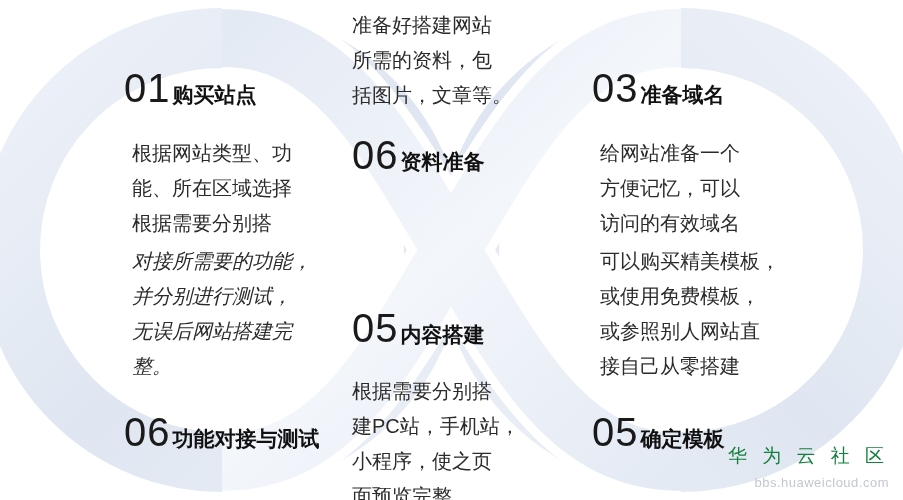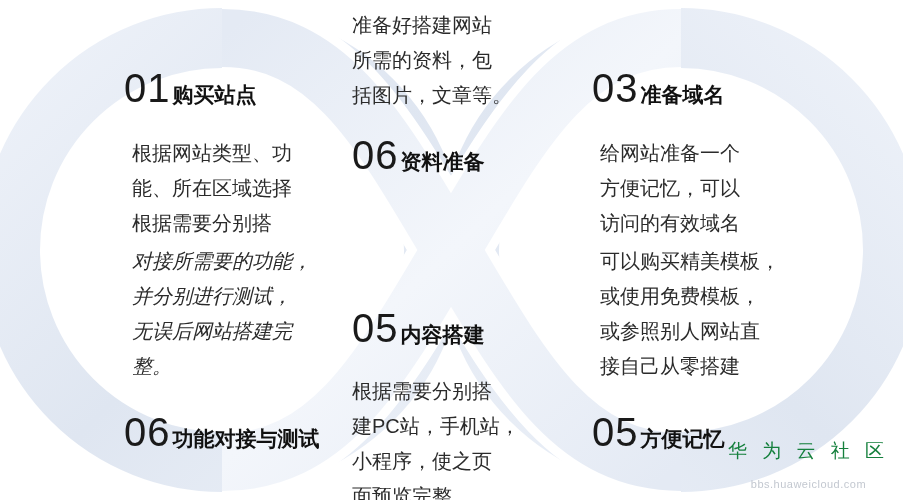--- a/index.html
+++ b/index.html
@@ -85,24 +85,25 @@
     user-select: none;
   }
   #watermark .wm-main {
     font-size: 19px;
     letter-spacing: 5px;
     color: #15803d;
     line-height: 1.1;
     text-align: right;
   }
   #watermark .wm-sub {
-    font-size: 11px;
+    font-size: 13px;
     letter-spacing: 0.5px;
     color: #c3c8d0;
-    margin-top: 16px;
+    margin-top: 8px;
+    text-align: right;
   }
 </style>
 </head>
 <body>
 
 <div id="stage">
 
   <svg id="ribbon" viewBox="0 0 903 500" preserveAspectRatio="none">
     <defs>
       <linearGradient id="gradLeft" x1="0" y1="0" x2="1" y2="1">
@@ -162,21 +163,21 @@
 访问的有效域名</div>
   </div>
 
   <div class="step" id="step4">
     <div class="step-desc">可以购买精美模板，
 或使用免费模板，
 或参照别人网站直
 接自己从零搭建</div>
     <div class="step-head">
       <span class="step-num">05</span>
-      <span class="step-title">方便记忆</span>
+      <span class="step-title">确定模板</span>
     </div>
   </div>
 
   <div class="step" id="step5">
     <div class="step-head">
       <span class="step-num">05</span>
       <span class="step-title">内容搭建</span>
     </div>
     <div class="step-desc">根据需要分别搭
 建PC站，手机站，

